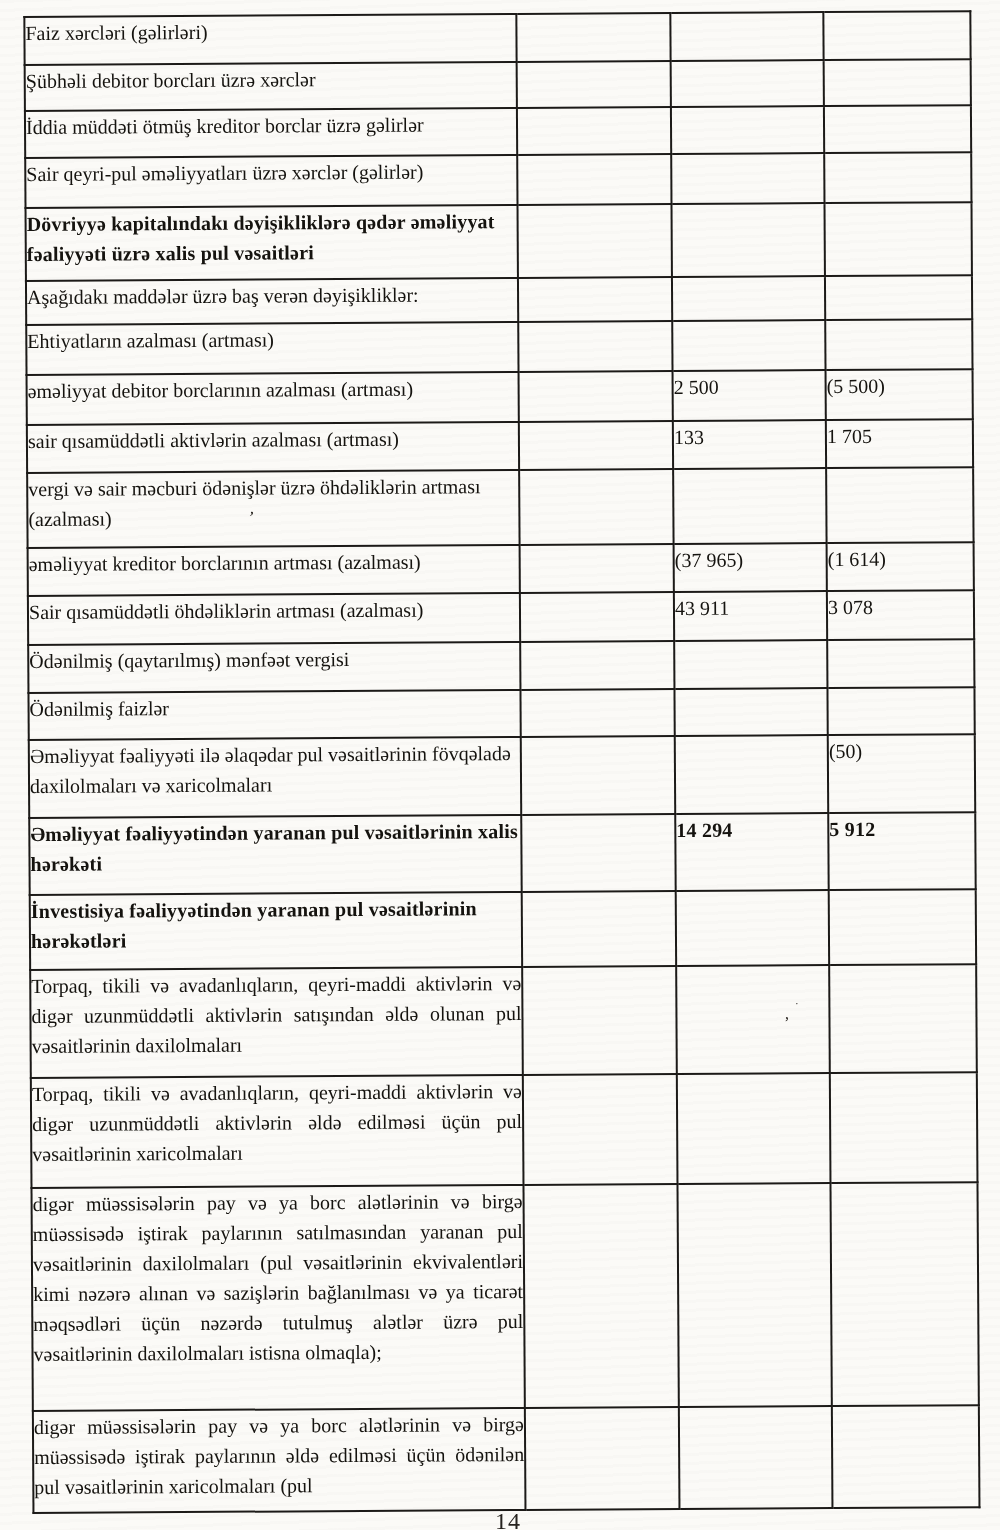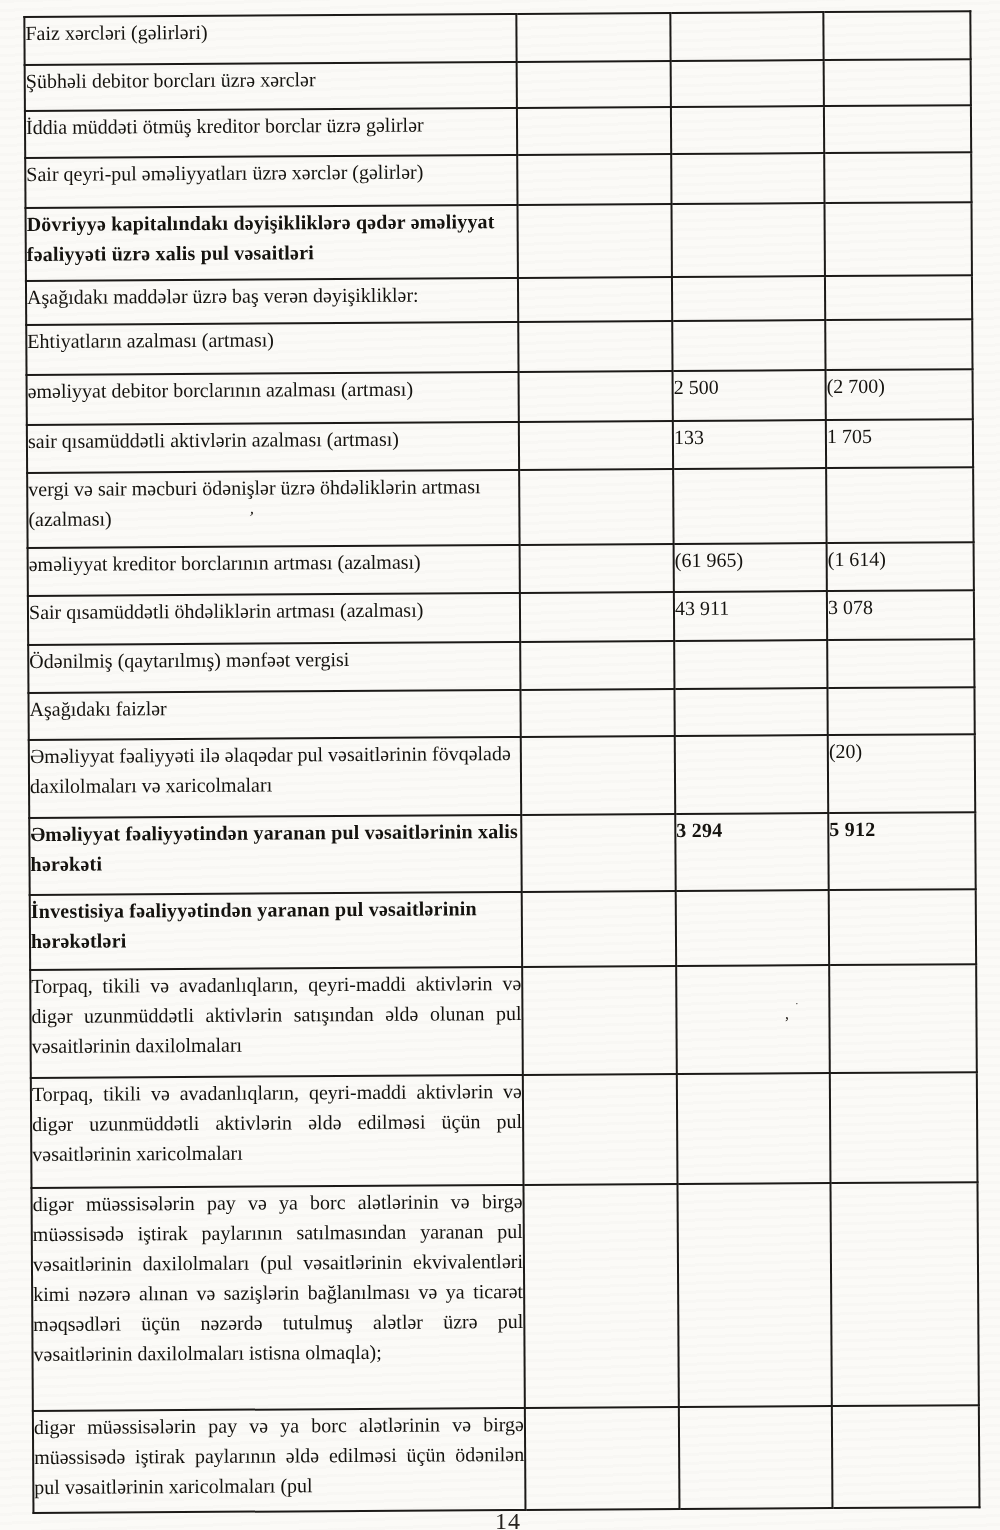--- a/index.html
+++ b/index.html
@@ -109,68 +109,68 @@
         <tr style="height: 50px;">
       <td class="c-label"><span class="cell-clip">Ehtiyatların azalması (artması)</span></td>
       <td class="c-note"><span></span></td>
       <td class="c-val"><span></span></td>
       <td class="c-val"><span></span></td>
     </tr>
         <tr style="height: 50px;">
       <td class="c-label"><span class="cell-clip">əməliyyat debitor borclarının azalması (artması)</span></td>
       <td class="c-note"><span></span></td>
       <td class="c-val"><span>2 500</span></td>
-      <td class="c-val"><span>(2 700)</span></td>
+      <td class="c-val"><span>(5 500)</span></td>
     </tr>
         <tr style="height: 48px;">
       <td class="c-label"><span class="cell-clip">sair qısamüddətli aktivlərin azalması (artması)</span></td>
       <td class="c-note"><span></span></td>
       <td class="c-val"><span>133</span></td>
       <td class="c-val"><span>1 705</span></td>
     </tr>
         <tr style="height: 75px;">
       <td class="c-label"><span class="cell-clip">vergi və sair məcburi ödənişlər üzrə öhdəliklərin artması (azalması)</span></td>
       <td class="c-note"><span></span></td>
       <td class="c-val"><span></span></td>
       <td class="c-val"><span></span></td>
     </tr>
         <tr style="height: 48px;">
       <td class="c-label"><span class="cell-clip">əməliyyat kreditor borclarının artması (azalması)</span></td>
       <td class="c-note"><span></span></td>
-      <td class="c-val"><span>(61 965)</span></td>
+      <td class="c-val"><span>(37 965)</span></td>
       <td class="c-val"><span>(1 614)</span></td>
     </tr>
         <tr style="height: 49px;">
       <td class="c-label"><span class="cell-clip">Sair qısamüddətli öhdəliklərin artması (azalması)</span></td>
       <td class="c-note"><span></span></td>
       <td class="c-val"><span>43 911</span></td>
       <td class="c-val"><span>3 078</span></td>
     </tr>
         <tr style="height: 48px;">
       <td class="c-label"><span class="cell-clip">Ödənilmiş (qaytarılmış) mənfəət vergisi</span></td>
       <td class="c-note"><span></span></td>
       <td class="c-val"><span></span></td>
       <td class="c-val"><span></span></td>
     </tr>
         <tr style="height: 47px;">
-      <td class="c-label"><span class="cell-clip">Aşağıdakı faizlər</span></td>
+      <td class="c-label"><span class="cell-clip">Ödənilmiş faizlər</span></td>
       <td class="c-note"><span></span></td>
       <td class="c-val"><span></span></td>
       <td class="c-val"><span></span></td>
     </tr>
         <tr style="height: 78px;">
       <td class="c-label"><span class="cell-clip">Əməliyyat fəaliyyəti ilə əlaqədar pul vəsaitlərinin fövqəladə daxilolmaları və xaricolmaları</span></td>
       <td class="c-note"><span></span></td>
       <td class="c-val"><span></span></td>
-      <td class="c-val"><span>(20)</span></td>
+      <td class="c-val"><span>(50)</span></td>
     </tr>
         <tr class="bold" style="height: 77px;">
       <td class="c-label"><span class="cell-clip">Əməliyyat fəaliyyətindən yaranan pul vəsaitlərinin xalis hərəkəti</span></td>
       <td class="c-note"><span></span></td>
-      <td class="c-val"><span>3 294</span></td>
+      <td class="c-val"><span>14 294</span></td>
       <td class="c-val"><span>5 912</span></td>
     </tr>
         <tr class="bold" style="height: 75px;">
       <td class="c-label"><span class="cell-clip">İnvestisiya fəaliyyətindən yaranan pul vəsaitlərinin hərəkətləri</span></td>
       <td class="c-note"><span></span></td>
       <td class="c-val"><span></span></td>
       <td class="c-val"><span></span></td>
     </tr>
         <tr style="height: 108px;">
       <td class="c-label justify"><span class="cell-clip">Torpaq, tikili və avadanlıqların, qeyri-maddi aktivlərin və digər uzunmüddətli aktivlərin satışından əldə olunan pul vəsaitlərinin daxilolmaları</span></td>

